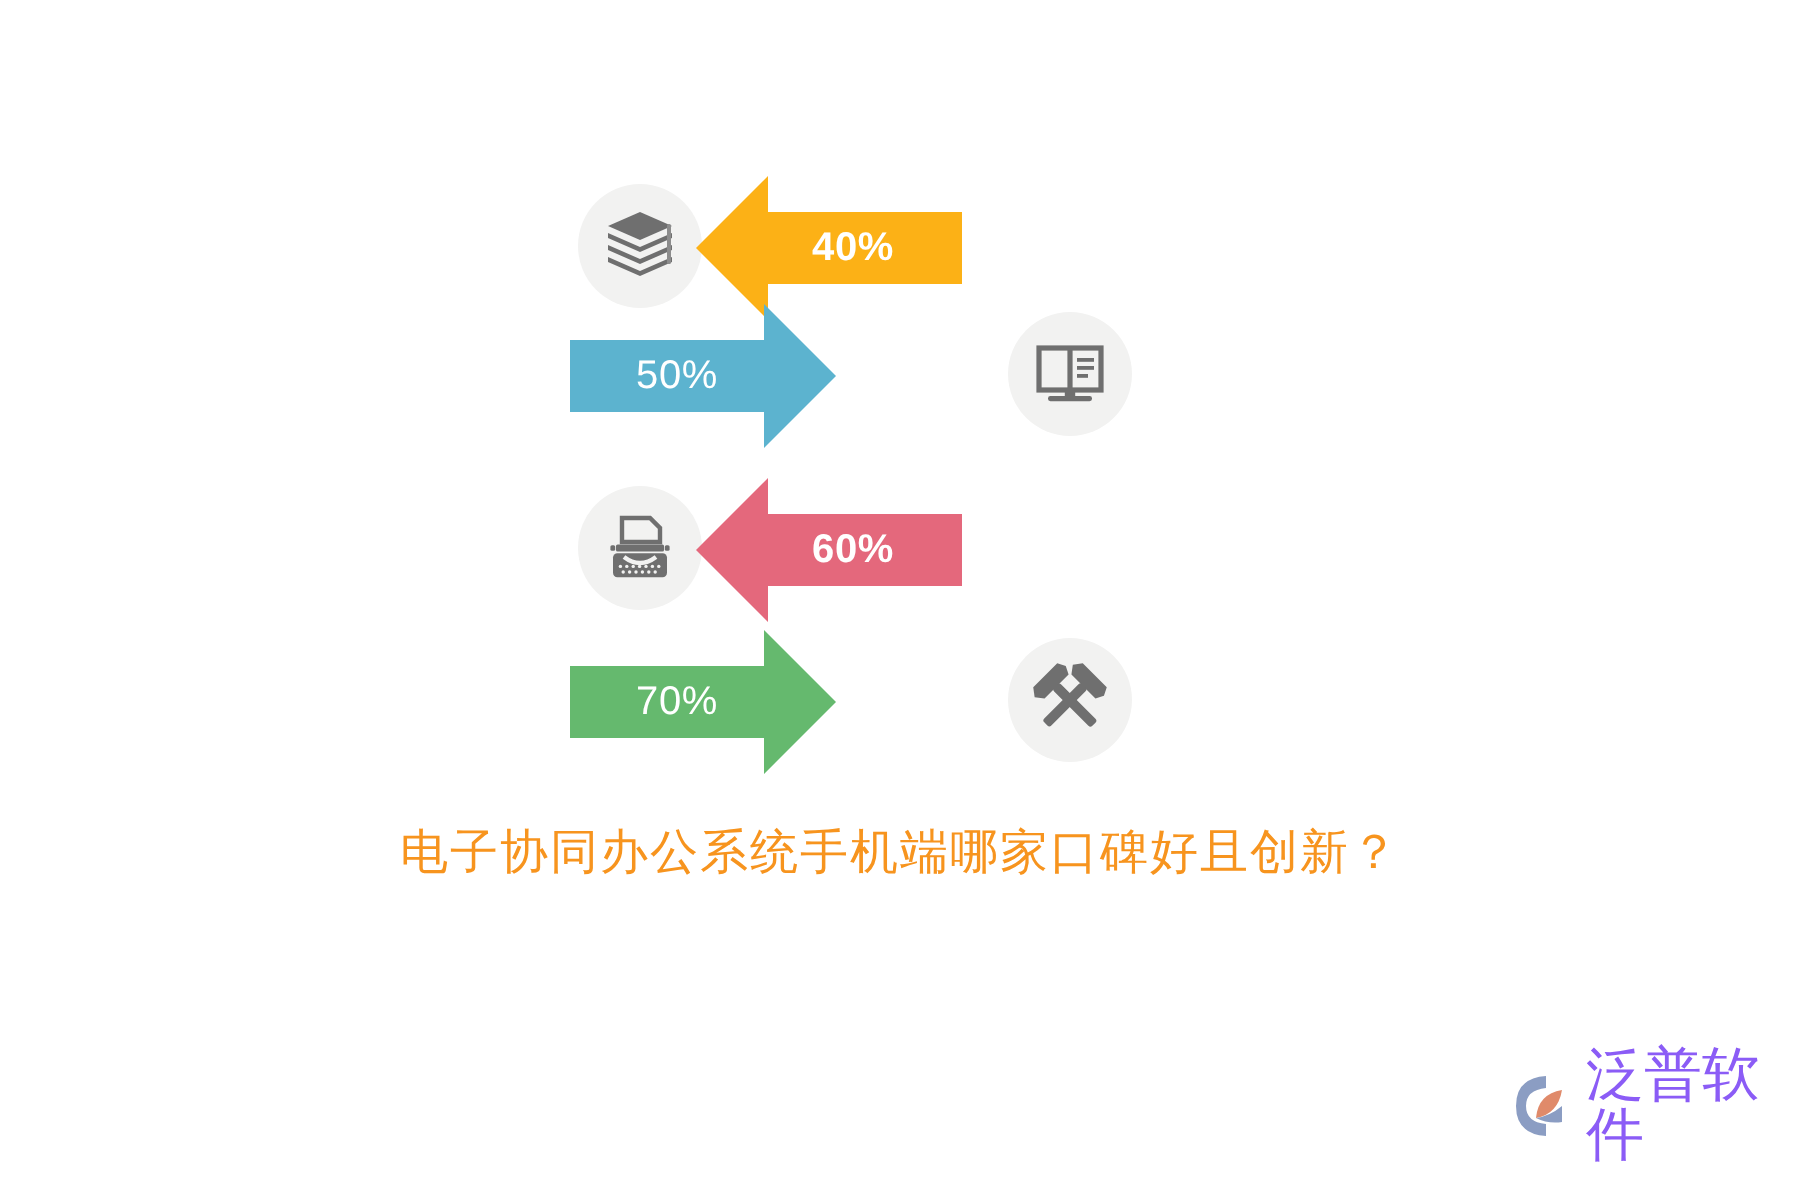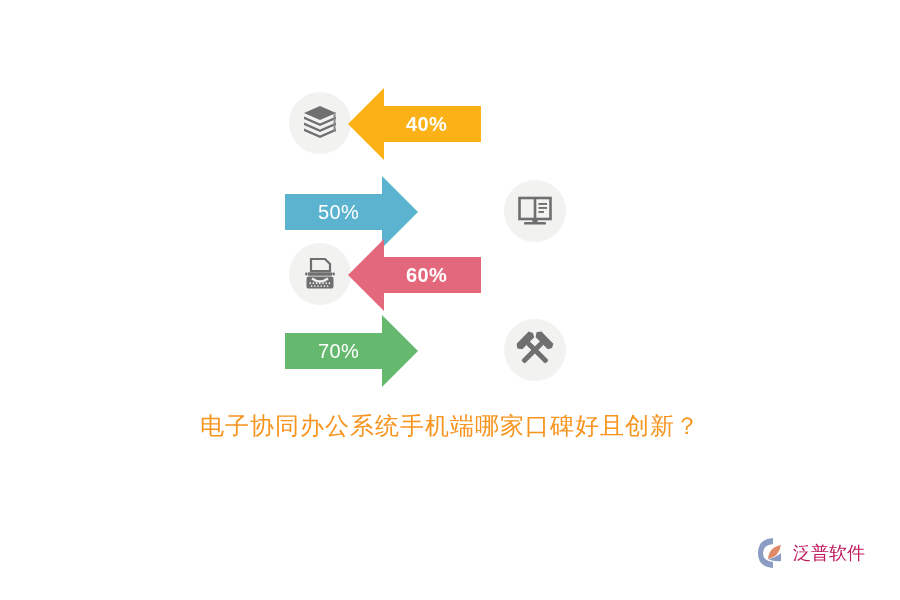--- a/index.html
+++ b/index.html
@@ -32,21 +32,21 @@
     height: 310px;
   }
 
   .row {
     position: absolute;
     left: 0;
     width: 300px;
     height: 72px;
   }
   .row-0 { top: 0px; }
-  .row-1 { top: 88px; padding-left: 42px; }
+  .row-1 { top: 64px; padding-left: 42px; }
   .row-2 { top: 151px; }
   .row-3 { top: 227px; }
 
   
   .icon-circle {
     position: absolute;
     width: 62px;
     height: 62px;
     border-radius: 50%;
     background: #f2f2f1;
@@ -123,22 +123,22 @@
     height: 34px;
   }
   .logo-mark {
     width: 34px;
     height: 32px;
     flex: 0 0 auto;
     margin-right: 2px;
   }
   .logo-mark svg { display: block; }
   .logo-name {
-    color: #be185d;
-    font-size: 18px;
+    color: #8b5cf6;
+    font-size: 29px;
     font-family: "Liberation Serif", "DejaVu Serif", serif;
     letter-spacing: 0px;
     line-height: 30px;
   }
   .logo-url {
     color: #c96a5a;
     font-size: 13px;
     font-family: "Liberation Serif", "DejaVu Serif", serif;
     letter-spacing: 0.6px;
     text-align: center;

